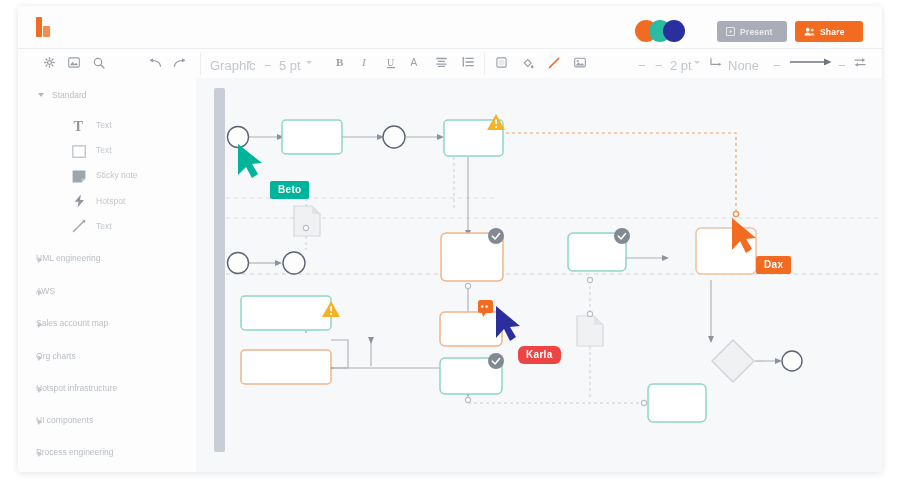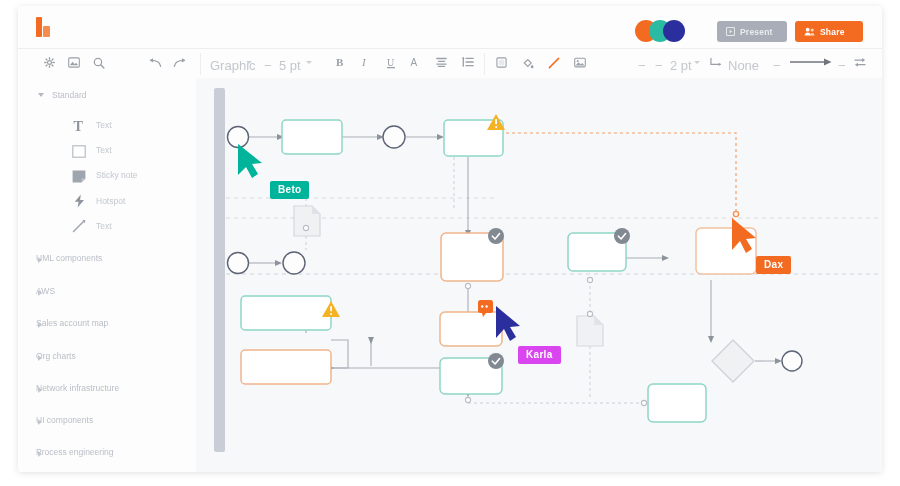--- a/index.html
+++ b/index.html
@@ -277,33 +277,33 @@
 
     <div class="sb-ico" style="top:139px;">
       <svg width="14" height="14" viewBox="0 0 14 14">
         <line x1="1.5" y1="12.5" x2="12" y2="2" stroke="#9ea5ae" stroke-width="1.5" stroke-linecap="round"></line>
         <path d="M10.3 0.8 L13.4 1.2 L12.9 4.2 Z" fill="#9ea5ae"></path>
       </svg>
     </div>
     <div class="sb-item" style="top:143px;left:78px;">Text</div>
 
     <div class="sb-tri tri-right" style="top:179px;"></div>
-    <div class="sb-group" style="top:175px;">UML components</div>
+    <div class="sb-group" style="top:175px;">UML engineering</div>
 
     <div class="sb-tri tri-right" style="top:212px;"></div>
     <div class="sb-group" style="top:208px;">AWS</div>
 
     <div class="sb-tri tri-right" style="top:244px;"></div>
     <div class="sb-group" style="top:240px;">Sales account map</div>
 
     <div class="sb-tri tri-right" style="top:277px;"></div>
     <div class="sb-group" style="top:273px;">Org charts</div>
 
     <div class="sb-tri tri-right" style="top:309px;"></div>
-    <div class="sb-group" style="top:305px;">Network infrastructure</div>
+    <div class="sb-group" style="top:305px;">Hotspot infrastructure</div>
 
     <div class="sb-tri tri-right" style="top:341px;"></div>
     <div class="sb-group" style="top:337px;">UI components</div>
 
     <div class="sb-tri tri-right" style="top:373px;"></div>
     <div class="sb-group" style="top:369px;">Process engineering</div>
   </div>
 
   <div class="canvas">
 
@@ -457,17 +457,17 @@
       <g>
         <path d="M536 140 L536 172 L544 163 L550 175 L556 171 L550 161 L560 160 Z" fill="#f26b21"></path>
       </g>
       <g>
         <path d="M300 228 L300 260 L308 251 L314 263 L320 259 L314 249 L324 248 Z" fill="#2b2f9e"></path>
       </g>
     </svg>
 
     <div class="cursor-label" style="left:74px;top:103px;background:#00b39b;">Beto</div>
     <div class="cursor-label" style="left:560px;top:178px;background:#f26b21;">Dax</div>
-    <div class="cursor-label" style="left:322px;top:268px;background:#d946ef;">Karla</div>
+    <div class="cursor-label" style="left:322px;top:268px;background:#ef4444;border-radius:6px;">Karla</div>
   </div>
 
 </div>
 </div>
 
 </body></html>

